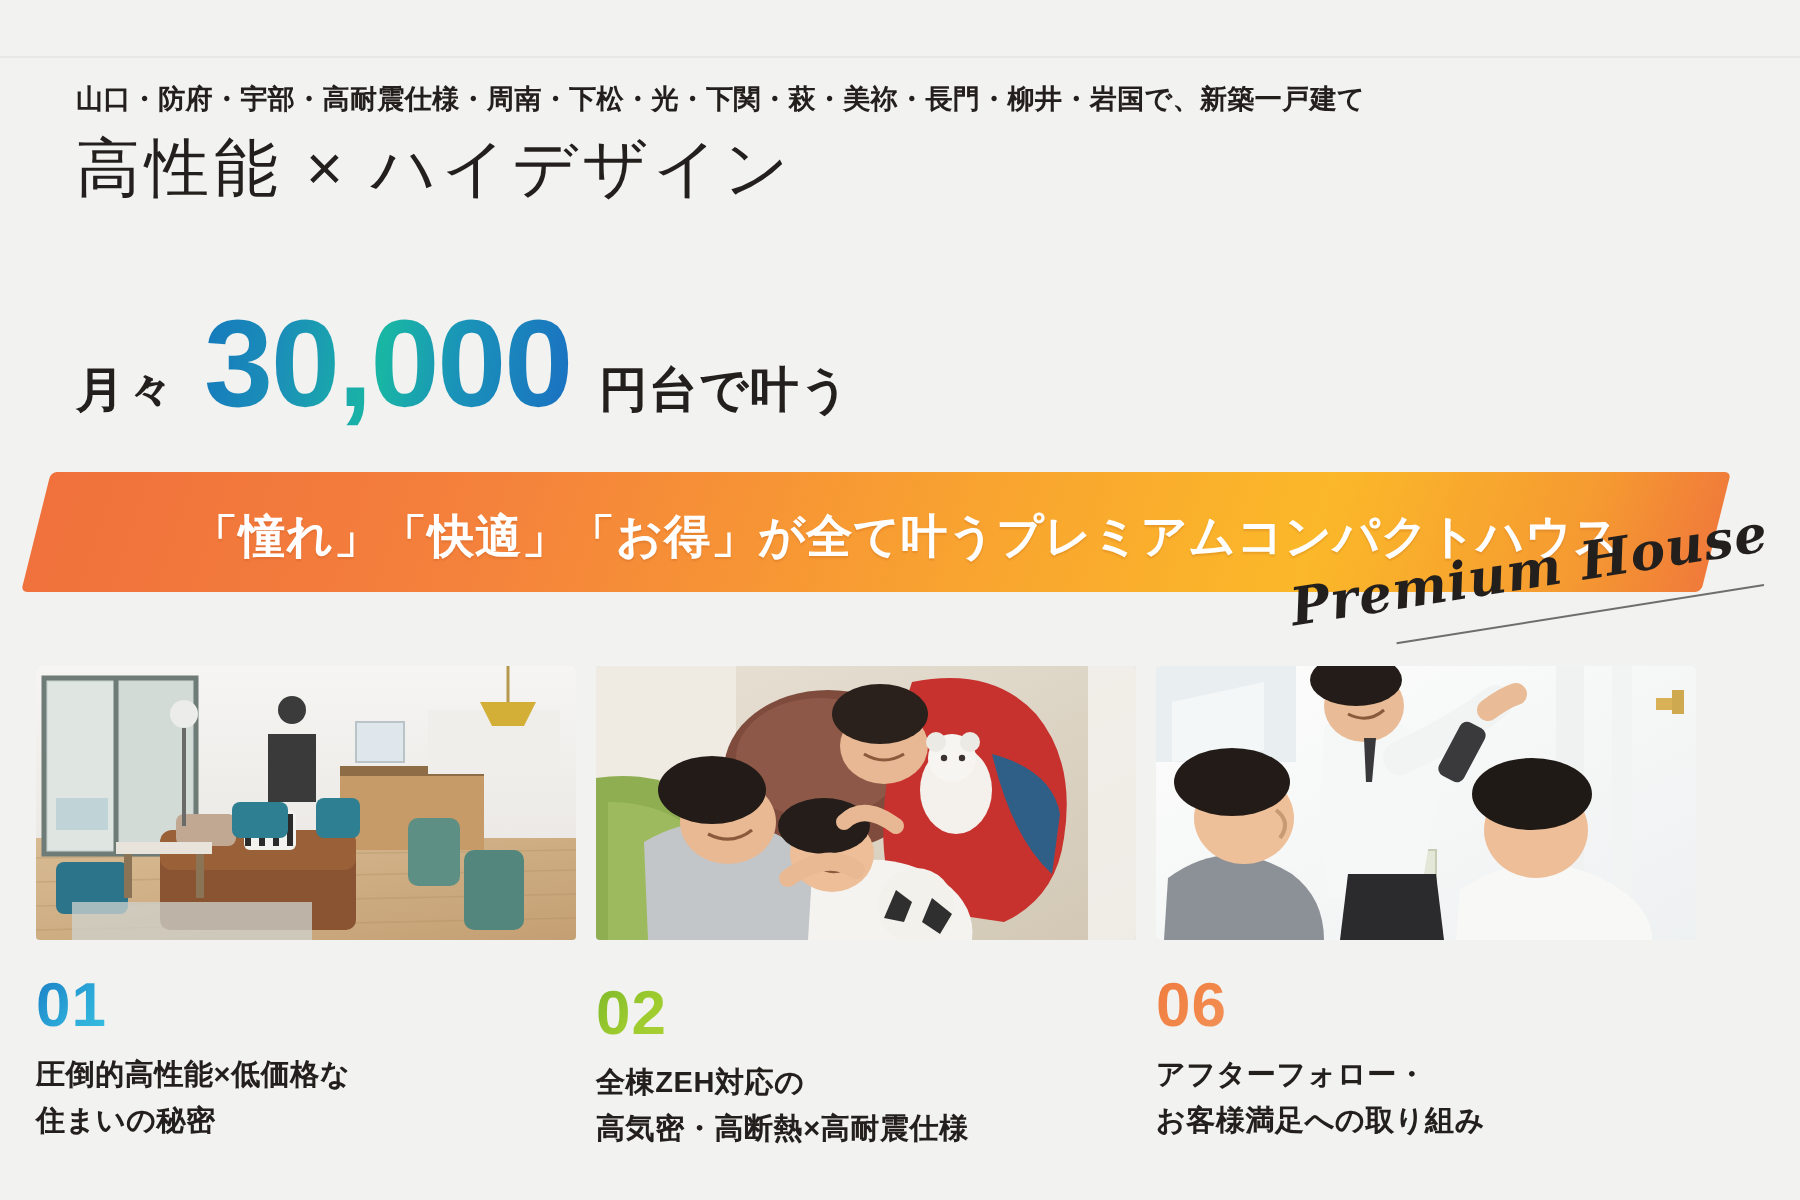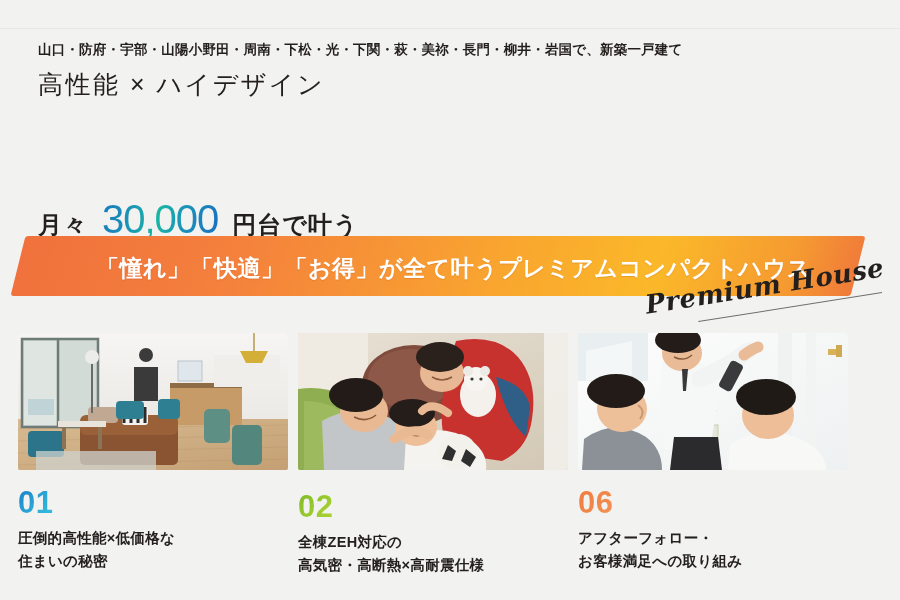--- a/index.html
+++ b/index.html
@@ -26,21 +26,21 @@
     font-size:13.5px;
     font-weight:700;
     color:#231f1c;
     letter-spacing:0.2px;
     line-height:20px;
     white-space:nowrap;
   }
 
   .sub-line {
     margin-top:8px;
-    font-size:25px;
+    font-size:32px;
     font-weight:500;
     color:#231f1c;
     letter-spacing:2.5px;
     line-height:32px;
     white-space:nowrap;
   }
 
   .main-line {
     margin-top:6px;
     font-size:33px;
@@ -60,29 +60,28 @@
   .price-pre, .price-post {
     font-size:24px;
     font-weight:800;
     color:#231f1c;
     letter-spacing:1px;
   }
   .price-pre { margin-right:14px; }
   .price-post { margin-left:14px; }
 
   .price-amount {
-    font-size:40px;
-    font-weight:400;
+    font-size:62px;
+    font-weight:700;
     letter-spacing:-1px;
     line-height:62px;
     background:linear-gradient(100deg,#1579bd 0%,#1b8fb8 22%,#19b6a4 48%,#1a93b8 68%,#1a6fc2 100%);
     -webkit-background-clip:text;
     background-clip:text;
     color:transparent;
-    margin-top:36px;
     -webkit-text-fill-color:transparent;
   }
 
   
   .banner-wrap {
     position:absolute; left:0; top:236px;
     width:900px; height:72px;
   }
   .banner-shape {
     position:absolute; left:18px; top:0;
@@ -165,21 +164,21 @@
     letter-spacing:0.3px;
   }
   .card-cap div { white-space:nowrap; }
 </style>
 </head>
 <body>
 
 <div class="top-rule"></div>
 
 <div class="headline-block">
-  <div class="area-line">山口・防府・宇部・山陽小野田・周南・下松・光・下関・萩・美祢・長門・柳井・岩国で、新築一戸建て</div>
+  <div class="area-line">山口・防府・宇部・高耐震仕様・周南・下松・光・下関・萩・美祢・長門・柳井・岩国で、新築一戸建て</div>
   <div class="sub-line">高性能 × ハイデザイン</div>
 </div>
 
 <div class="price-row">
   <span class="price-pre">月々</span>
   <span class="price-amount">30,000</span>
   <span class="price-post">円台で叶う</span>
 </div>
 
 <div class="banner-wrap">

